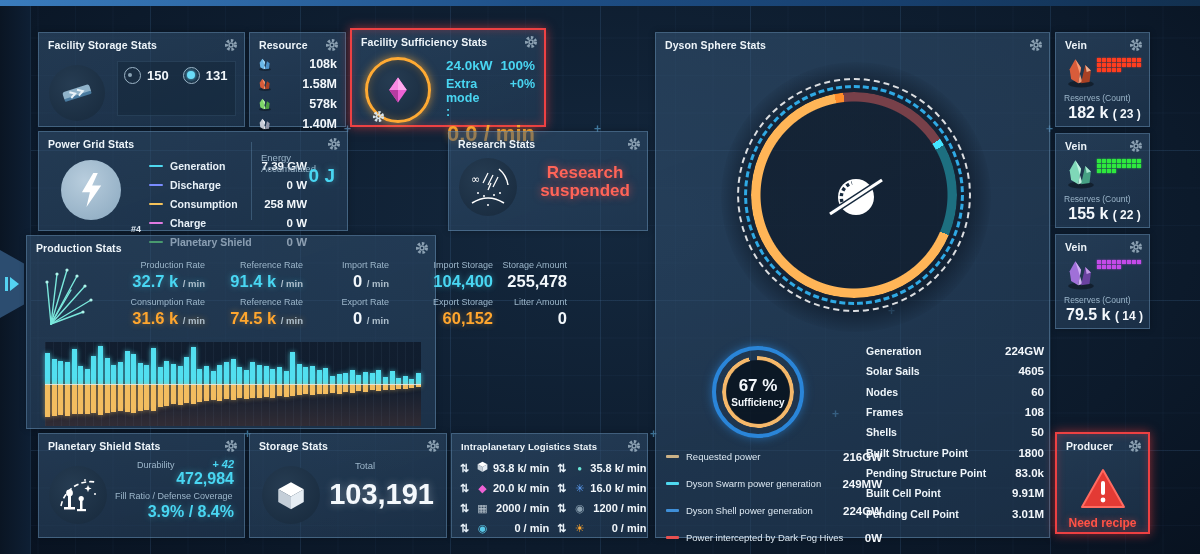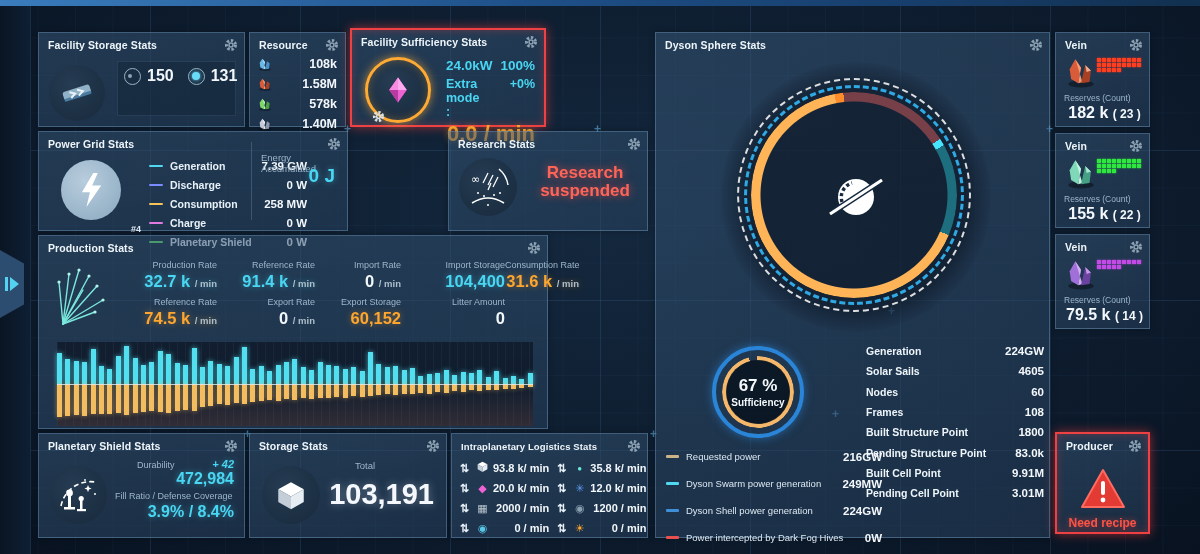--- a/index.html
+++ b/index.html
@@ -34,21 +34,21 @@
 
   .icon-circle{position:absolute;border-radius:50%;display:flex;align-items:center;justify-content:center;}
   .dark-circle{background:radial-gradient(circle at 40% 35%,#263c52,#17293c);}
 
   
   .fs-inner{position:absolute;left:78px;top:28px;right:8px;bottom:10px;background:rgba(18,36,54,0.45);border:1px solid rgba(120,170,210,0.15);}
   .fs-slots{display:flex;align-items:center;gap:6px;padding:5px 6px;}
   .orb{width:15px;height:15px;border:1px solid #9cb4c6;border-radius:50%;position:relative;flex:0 0 auto;}
   .orb i{position:absolute;left:3px;top:5px;width:4px;height:4px;border-radius:50%;background:#8aa2b4;}
   .orb.bright i{left:3px;top:3px;width:8px;height:8px;background:#6adcf8;box-shadow:0 0 4px #6adcf8;}
-  .orb-num{font-size:16px;font-weight:bold;color:#f2f7fb;flex:1;text-align:right;margin-right:8px;}
+  .orb-num{font-size:13px;font-weight:bold;color:#f2f7fb;flex:1;text-align:right;margin-right:8px;}
 
   
   .res-row{position:absolute;left:7px;right:8px;height:20px;display:flex;align-items:center;justify-content:space-between;}
   .res-val{font-size:12.5px;font-weight:bold;color:#f2f7fb;}
 
   
   .fp-circle{left:13px;top:27px;width:60px;height:60px;border:3px solid #ffaa33;
     box-shadow:0 0 10px rgba(255,170,51,0.65), inset 0 0 8px rgba(255,170,51,0.3);}
   .fp-gear{position:absolute;left:4px;top:50px;}
   .fp-right{position:absolute;left:94px;right:9px;top:28px;}
@@ -366,21 +366,21 @@
           <circle cx="24" cy="42" r="1"></circle>
         </g>
     </svg>
   </div>
   <div class="rs-text">
     <div>Research</div>
     <div>suspended</div>
   </div>
 </div>
 
-<div class="panel" style="left:38px;top:235px;width:510px;height:194px">
+<div class="panel" style="left:26px;top:235px;width:410px;height:194px">
   <div class="panel-head">
     <span class="panel-title">Production Stats</span>
     <svg class="gear" viewBox="0 0 14 14">
         <circle cx="7" cy="7" r="4.5" fill="none" stroke="#9fb4c4" stroke-width="3" stroke-dasharray="2.4 1.7"></circle>
         <circle cx="7" cy="7" r="2" fill="none" stroke="#9fb4c4" stroke-width="1.5"></circle>
       </svg>
   </div>
   <div style="position:absolute;left:10px;top:26px;width:64px;height:72px">
     <svg width="64" height="72" viewBox="0 0 64 72">
       <g stroke="#7ae8dc" stroke-width="1.4" stroke-linecap="round">
@@ -415,20 +415,24 @@
       </div>
     <div class="ps-cell">
         <div class="ps-label">Import Rate</div>
         <div class="ps-val acc-white"><span>0</span> <span class="ps-suffix">/ min</span></div>
       </div>
     <div class="ps-cell">
         <div class="ps-label">Import Storage</div>
         <div class="ps-val acc-cyan"><span>104,400</span></div>
       </div>
     <div class="ps-cell">
+        <div class="ps-label">Storage Amount</div>
+        <div class="ps-val acc-white"><span>255,478</span></div>
+      </div>
+    <div class="ps-cell">
         <div class="ps-label">Consumption Rate</div>
         <div class="ps-val acc-orange"><span>31.6 k</span> <span class="ps-suffix">/ min</span></div>
       </div>
     <div class="ps-cell">
         <div class="ps-label">Reference Rate</div>
         <div class="ps-val acc-orange"><span>74.5 k</span> <span class="ps-suffix">/ min</span></div>
       </div>
     <div class="ps-cell">
         <div class="ps-label">Export Rate</div>
         <div class="ps-val acc-white"><span>0</span> <span class="ps-suffix">/ min</span></div>
@@ -995,21 +999,21 @@
     </div>
     <div class="lg-col">
       <div class="lg-row">
           <span class="lg-transfer">⇅</span>
           <span class="lg-icon" style="color:#6ae8d8;font-size:8px">●</span>
           <span class="lg-val">35.8 k/ min</span>
         </div>
       <div class="lg-row">
           <span class="lg-transfer">⇅</span>
           <span class="lg-icon" style="color:#5a9af0">✳</span>
-          <span class="lg-val">12.0 k/ min</span>
+          <span class="lg-val">16.0 k/ min</span>
         </div>
       <div class="lg-row">
           <span class="lg-transfer">⇅</span>
           <span class="lg-icon" style="color:#8aa0b0">◉</span>
           <span class="lg-val">1200 / min</span>
         </div>
       <div class="lg-row">
           <span class="lg-transfer">⇅</span>
           <span class="lg-icon" style="color:#ffa62e">☀</span>
           <span class="lg-val">0 / min</span>
@@ -1056,20 +1060,24 @@
       </div>
     <div class="dy-row">
         <span class="dy-label">Nodes</span>
         <span class="dy-val">60</span>
       </div>
     <div class="dy-row">
         <span class="dy-label">Frames</span>
         <span class="dy-val">108</span>
       </div>
     <div class="dy-row">
+        <span class="dy-label">Shells</span>
+        <span class="dy-val">50</span>
+      </div>
+    <div class="dy-row">
         <span class="dy-label">Built Structure Point</span>
         <span class="dy-val">1800</span>
       </div>
     <div class="dy-row">
         <span class="dy-label">Pending Structure Point</span>
         <span class="dy-val">83.0k</span>
       </div>
     <div class="dy-row">
         <span class="dy-label">Built Cell Point</span>
         <span class="dy-val">9.91M</span>

